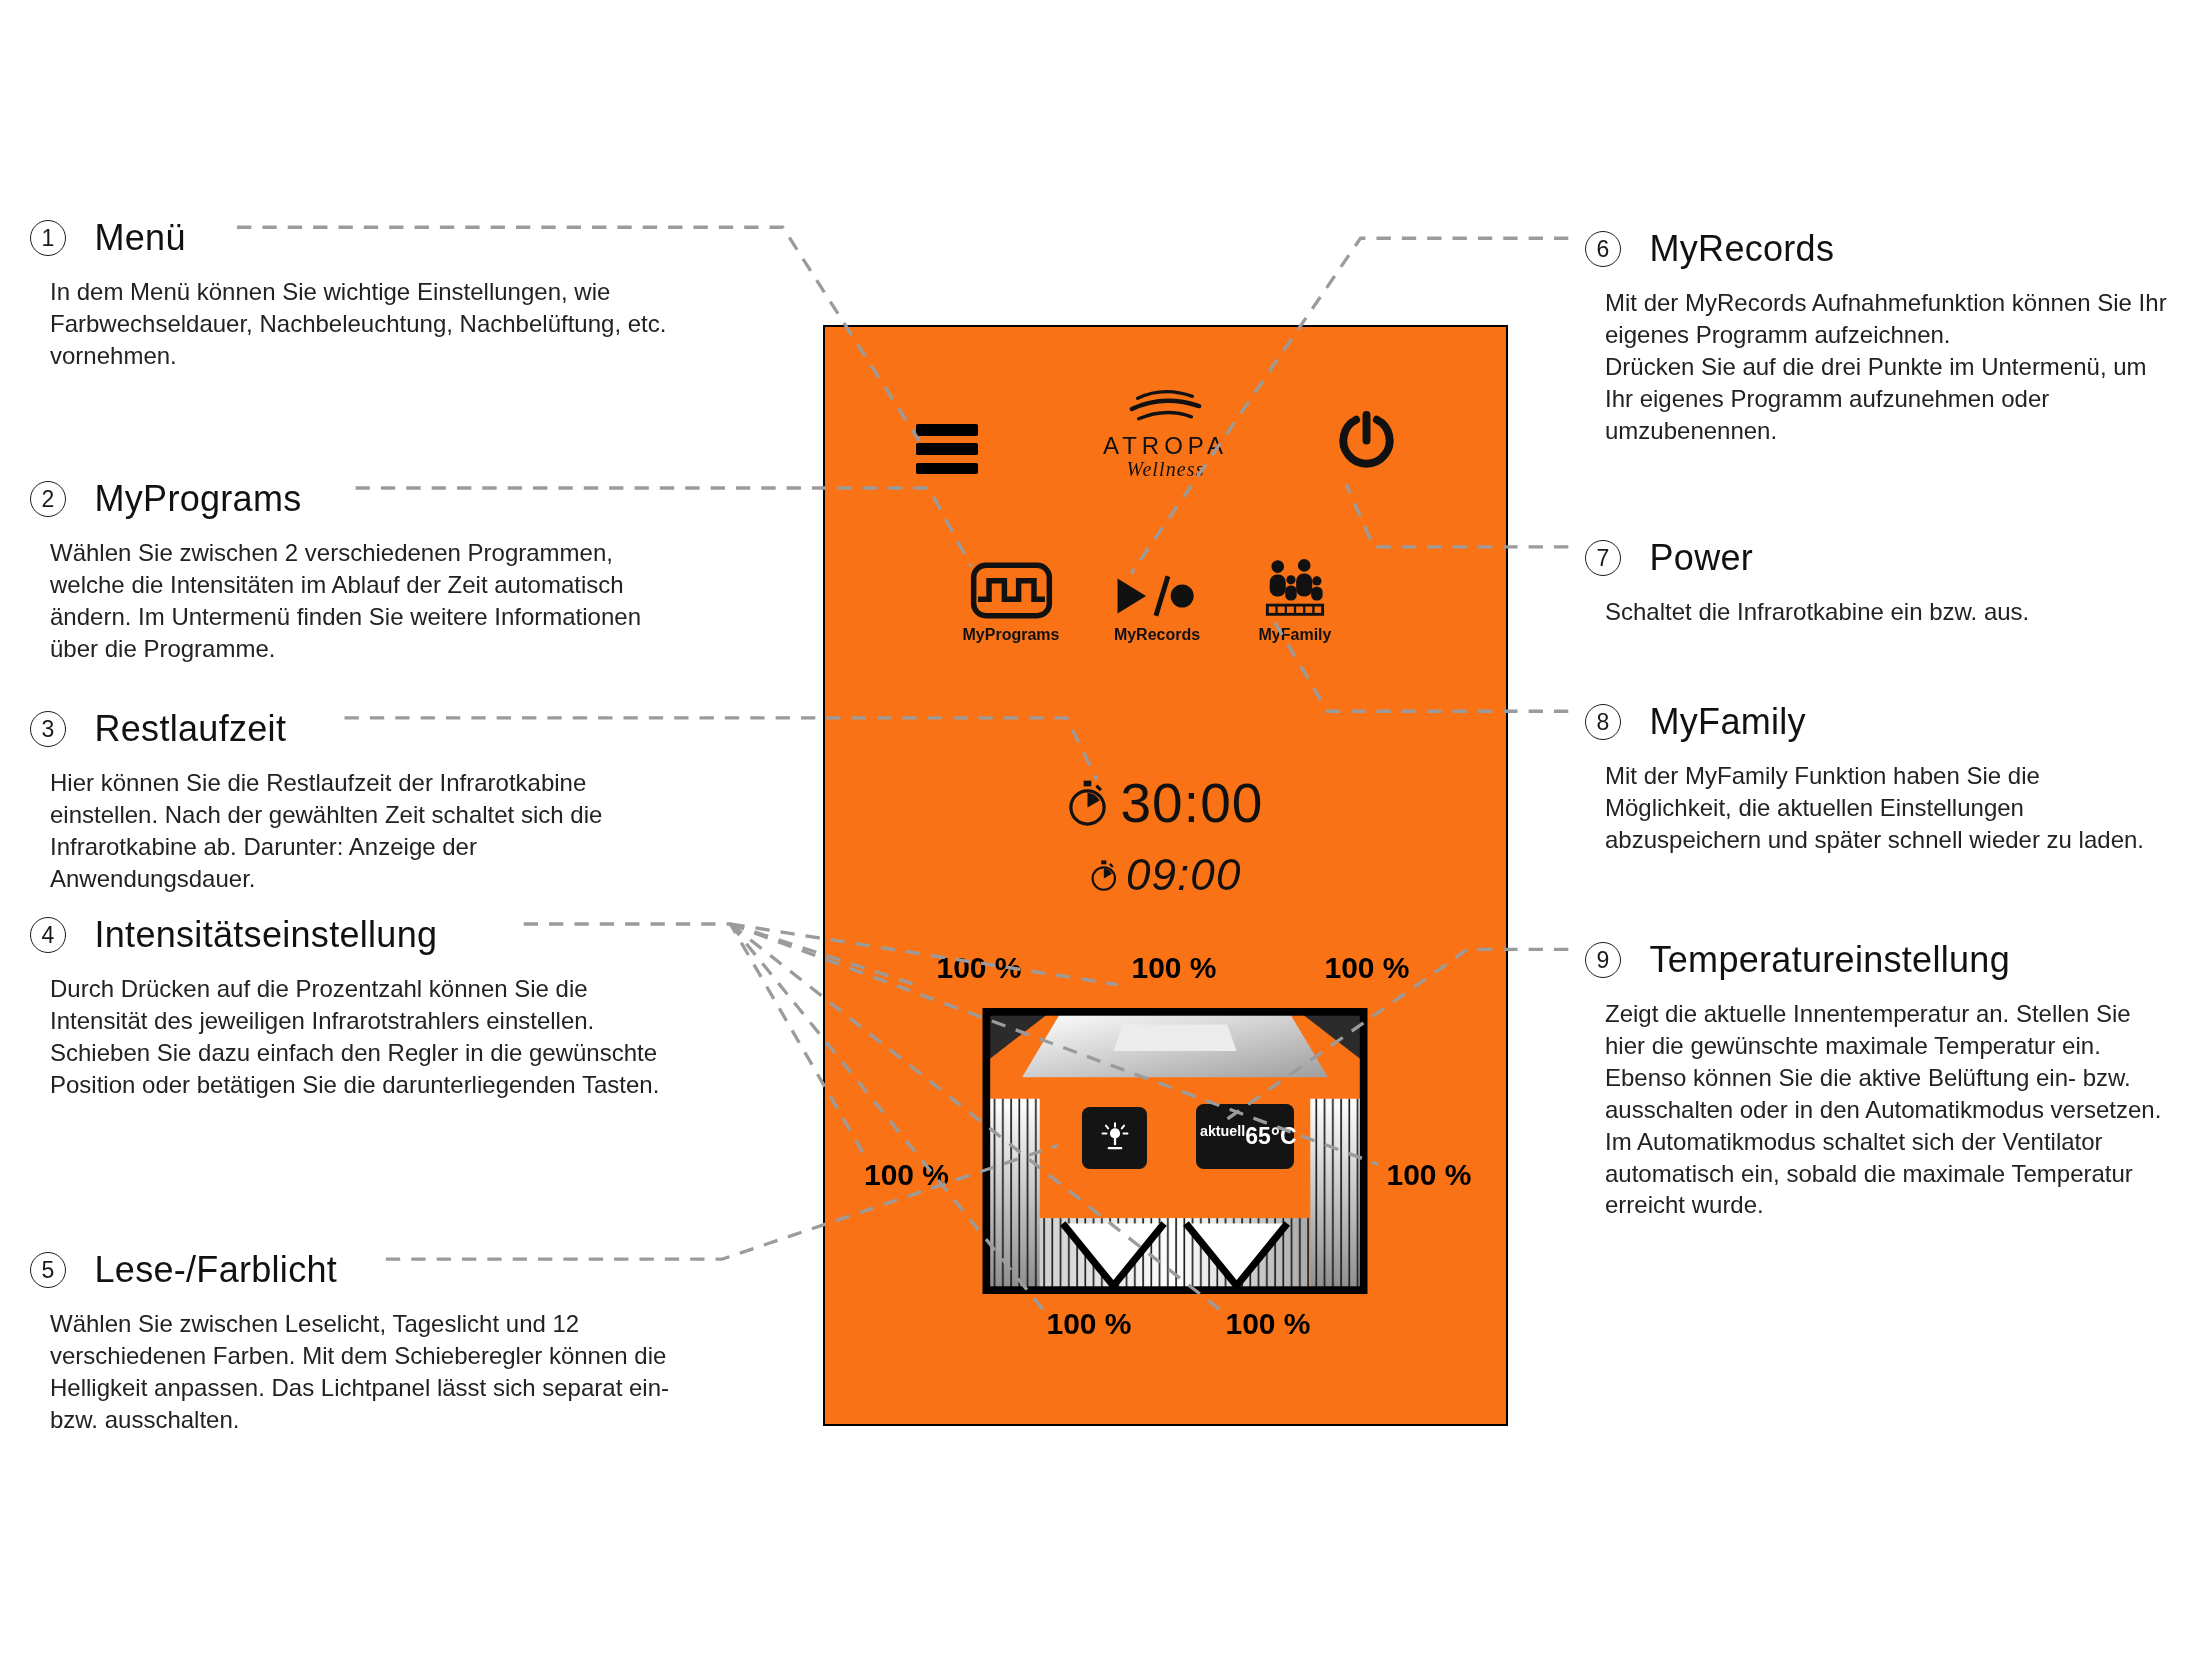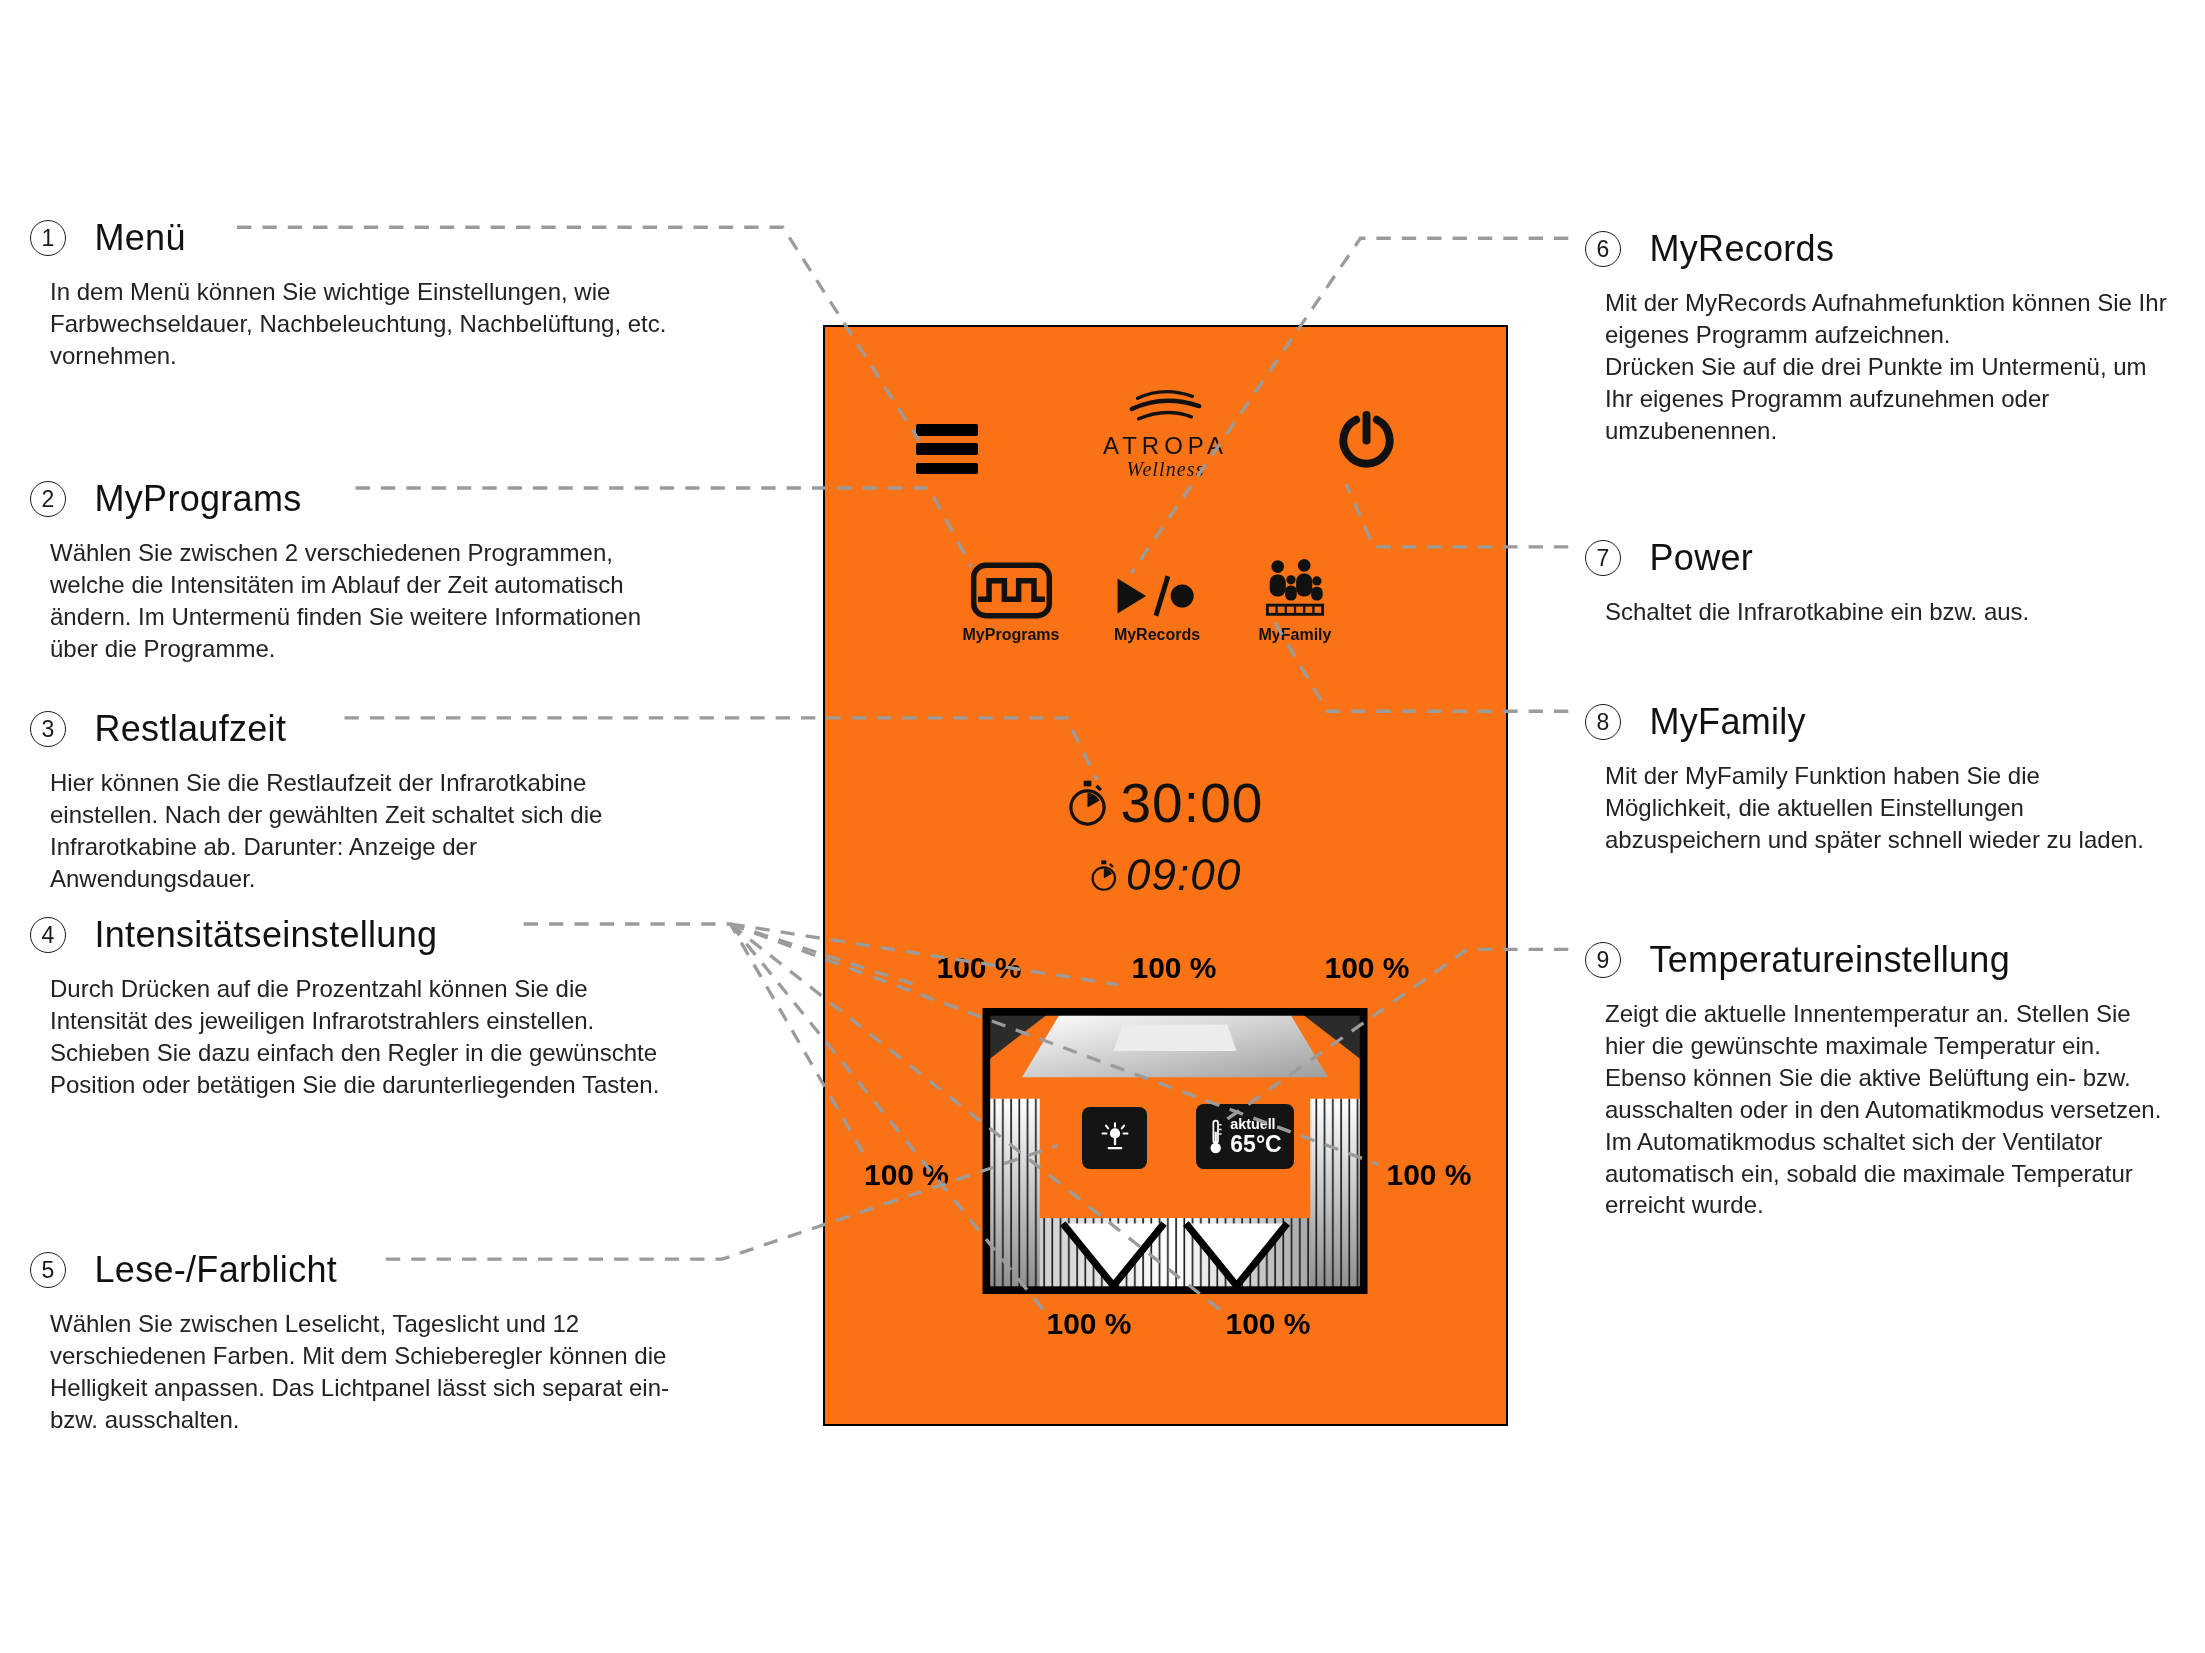--- a/index.html
+++ b/index.html
@@ -41,21 +41,21 @@
   .cabin{position:absolute;left:157px;top:681px;width:386px;height:286px;}
   .cabin-svg{position:absolute;left:0;top:0;width:100%;height:100%;}
   .light-btn{
     position:absolute;left:100px;top:99px;width:65px;height:62px;background:#141414;border-radius:7.7px;
     display:flex;align-items:center;justify-content:center;cursor:pointer;z-index:3;
   }
   .temp-btn{
     position:absolute;left:214px;top:96px;width:98px;height:65px;background:#141414;border-radius:7.7px;
     display:flex;align-items:center;justify-content:center;gap:6.6px;color:#fff;cursor:pointer;z-index:3;
   }
-  .temp-texts{display:flex;flex-direction:column;align-items:flex-start;line-height:1.05;}
+  .temp-texts{display:flex;align-items:flex-start;line-height:1.05;}
   .temp-small{font-size:14.3px;font-weight:bold;}
   .temp-val{font-size:23px;font-weight:bold;}
 </style>
 </head>
 <body>
 
 <div class="canvas">
 
   <svg class="connectors" viewBox="0 0 4000 3000" width="2205" height="1654">
     <polyline points="430,412 1420,412 1668,800"></polyline>

